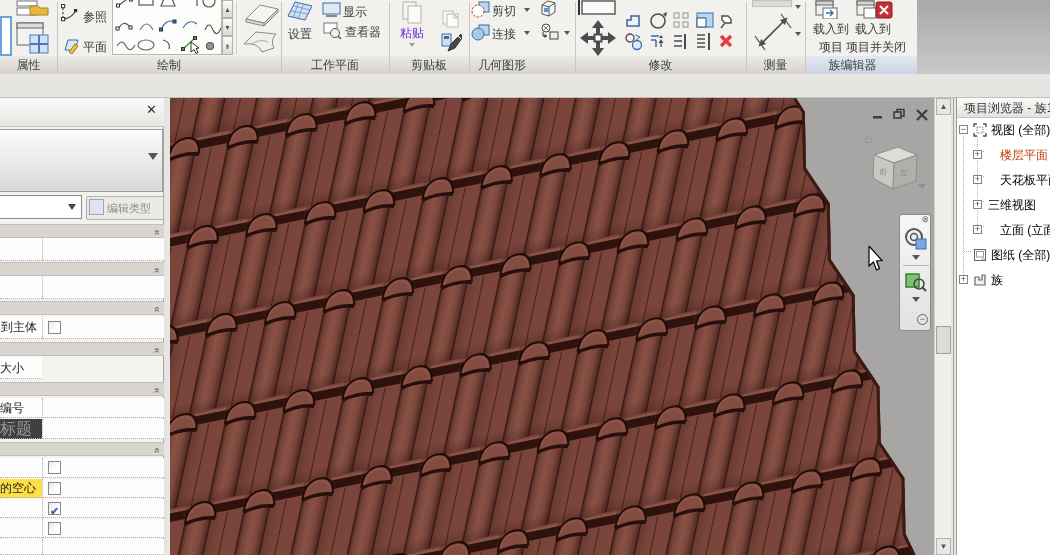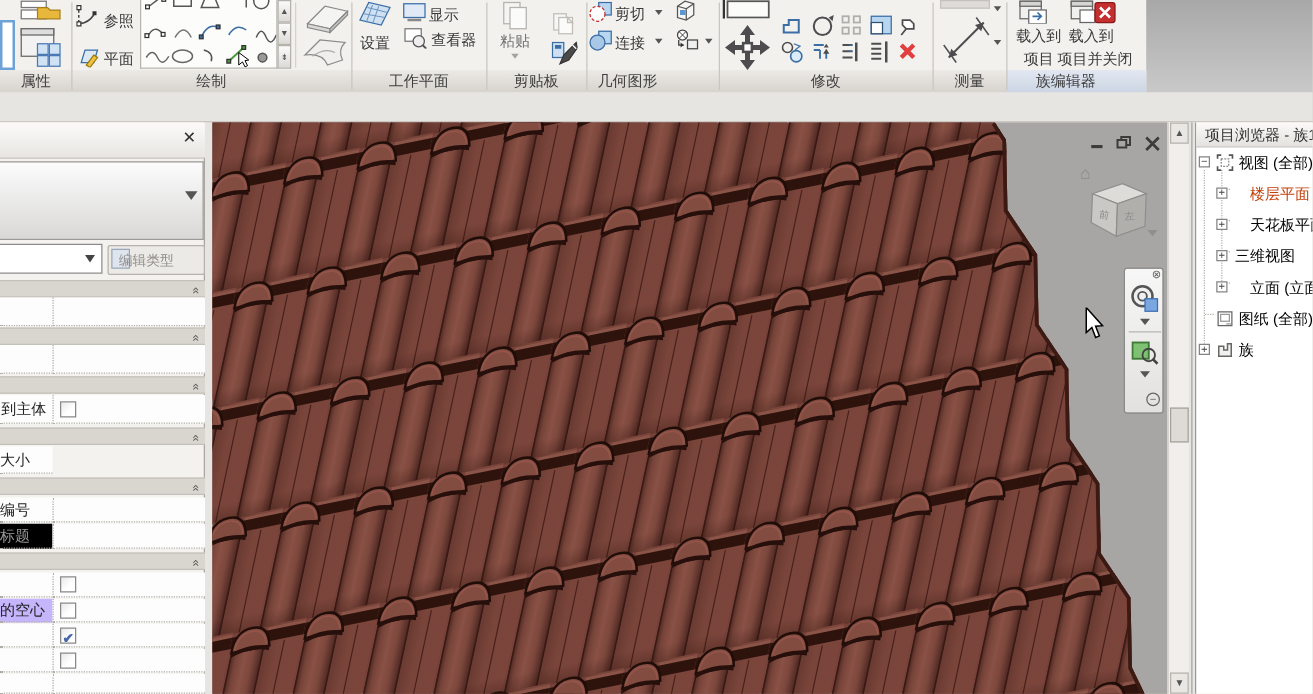--- a/index.html
+++ b/index.html
@@ -1,20 +1,20 @@
 <!DOCTYPE html>
 <html><head><meta charset="utf-8"><style>
 *{margin:0;padding:0;box-sizing:border-box}
 html,body{width:1050px;height:555px;overflow:hidden;font-family:"Liberation Sans",sans-serif;background:#e7e5e1}
 .abs{position:absolute}
 .lbl{position:absolute;font-size:12px;color:#3f3f3f;text-align:center;top:57px;height:17px;line-height:17px}
 .sep{position:absolute;top:2px;width:1px;height:70px;background:#c9c6c0}
 .chev{position:absolute;right:4px;font-size:10px;color:#555;transform:rotate(-90deg)}
 .rtxt{position:absolute;font-size:12px;color:#3a3a3a;white-space:nowrap}
-.gtxt{position:absolute;font-size:12px;color:#737373;white-space:nowrap}
+.gtxt{position:absolute;font-size:12px;color:#6d28d9;white-space:nowrap}
 .dn{position:absolute;width:0;height:0;border:3px solid transparent;border-top:4px solid #555}
 .ckb{position:absolute;width:13px;height:13px;border:1px solid #898989;background:linear-gradient(135deg,#e9e9e9,#ffffff 60%)}
 </style></head>
 <body>
 
 <div class="abs" style="left:0;top:0;width:917px;height:74px;background:#f2f1ee"></div>
 <div class="abs" style="left:917px;top:0;width:133px;height:74px;background:linear-gradient(#a8a8a8,#c9c9c9)"></div>
 <div class="abs" style="left:0;top:56px;width:917px;height:18px;background:linear-gradient(#eceae6,#d6d3cd)"></div>
 <div class="abs" style="left:805px;top:56px;width:112px;height:18px;background:linear-gradient(#e2e8f2,#ccd5e3)"></div>
 <div class="sep" style="left:57px"></div>
@@ -373,21 +373,21 @@
 
 <div class="abs" style="left:0;top:98px;width:164px;height:457px;background:#f4f2ef;border-right:1px solid #a9a6a2">
  <div class="abs" style="left:0;top:0;width:164px;height:29px;background:linear-gradient(#fbfaf9,#e8e6e2);border-bottom:1px solid #c5c2bd"></div>
  <div class="abs" style="left:146px;top:5px;width:14px;height:14px;color:#333;font-size:13px;line-height:14px">✕</div>
  <div class="abs" style="left:-6px;top:31px;width:169px;height:63px;border:1px solid #9a9a9a;background:linear-gradient(#fcfcfc,#d9d8d6)"></div>
  <div class="abs" style="left:148px;top:55px;width:0;height:0;border:5px solid transparent;border-top:7px solid #555"></div>
  <div class="abs" style="left:-6px;top:97px;width:88px;height:24px;border:1px solid #8a8a8a;background:#fff"></div>
  <div class="abs" style="left:68px;top:106px;width:0;height:0;border:4px solid transparent;border-top:6px solid #444"></div>
  <div class="abs" style="left:86px;top:98px;width:78px;height:24px;border:1px solid #b5b2ac;border-radius:2px;background:#eceae6"></div>
  <div class="abs" style="left:89px;top:101px;width:15px;height:16px;border:1px solid #9aa7b8;background:#dfe5ee"></div>
- <div class="abs" style="left:95px;top:103px;font-size:11px;color:#8f8d89">编辑类型</div>
+ <div class="abs" style="left:107px;top:103px;font-size:11px;color:#8f8d89">编辑类型</div>
  <div class="abs" style="left:0;top:126px;width:164px;height:14px;background:#d9d6d0;border-top:1px solid #c3c0ba;border-bottom:1px solid #c3c0ba">
       <span class="chev" style="top:2px">»</span>
     </div>
 <div class="abs" style="left:0;top:140px;width:42px;height:23px;background:#fdfdfd;border-bottom:1px dotted #b0ada7;font-size:12px;color:#222;line-height:23px;white-space:nowrap;overflow:hidden"></div>
 <div class="abs" style="left:42px;top:140px;width:122px;height:23px;background:#fdfdfd;border-bottom:1px dotted #b0ada7;border-left:1px dotted #b0ada7;font-size:12px;color:#222;line-height:23px;padding-left:4px"></div>
 <div class="abs" style="left:0;top:164px;width:164px;height:14px;background:#d9d6d0;border-top:1px solid #c3c0ba;border-bottom:1px solid #c3c0ba">
       <span class="chev" style="top:2px">»</span>
     </div>
 <div class="abs" style="left:0;top:178px;width:42px;height:23px;background:#fdfdfd;border-bottom:1px dotted #b0ada7;font-size:12px;color:#222;line-height:23px;white-space:nowrap;overflow:hidden"></div>
 <div class="abs" style="left:42px;top:178px;width:122px;height:23px;background:#fdfdfd;border-bottom:1px dotted #b0ada7;border-left:1px dotted #b0ada7;font-size:12px;color:#222;line-height:23px;padding-left:4px"></div>
@@ -400,30 +400,30 @@
     </div>
 <div class="abs" style="left:0;top:244px;width:164px;height:14px;background:#d9d6d0;border-top:1px solid #c3c0ba;border-bottom:1px solid #c3c0ba">
       <span class="chev" style="top:2px">»</span>
     </div>
 <div class="abs" style="left:0;top:259px;width:42px;height:22px;background:#fdfdfd;border-bottom:1px dotted #b0ada7;font-size:12px;color:#222;line-height:22px;white-space:nowrap;overflow:hidden">大小</div>
 <div class="abs" style="left:0;top:284px;width:164px;height:14px;background:#d9d6d0;border-top:1px solid #c3c0ba;border-bottom:1px solid #c3c0ba">
       <span class="chev" style="top:2px">»</span>
     </div>
 <div class="abs" style="left:0;top:300px;width:42px;height:20px;background:#fdfdfd;border-bottom:1px dotted #b0ada7;font-size:12px;color:#222;line-height:20px;white-space:nowrap;overflow:hidden">编号</div>
 <div class="abs" style="left:42px;top:300px;width:122px;height:20px;background:#fdfdfd;border-bottom:1px dotted #b0ada7;border-left:1px dotted #b0ada7;font-size:12px;color:#222;line-height:20px;padding-left:4px"></div>
-<div class="abs" style="left:0;top:321px;width:42px;height:20px;background:#000000;border-bottom:1px dotted #b0ada7;font-size:12px;color:#999;line-height:20px;white-space:nowrap;overflow:hidden">标题</div>
+<div class="abs" style="left:0;top:321px;width:42px;height:20px;background:#404040;border-bottom:1px dotted #b0ada7;font-size:16px;color:#999;line-height:20px;white-space:nowrap;overflow:hidden">标题</div>
 <div class="abs" style="left:42px;top:321px;width:122px;height:20px;background:#fdfdfd;border-bottom:1px dotted #b0ada7;border-left:1px dotted #b0ada7;font-size:12px;color:#222;line-height:20px;padding-left:4px"></div>
 <div class="abs" style="left:0;top:344px;width:164px;height:14px;background:#d9d6d0;border-top:1px solid #c3c0ba;border-bottom:1px solid #c3c0ba">
       <span class="chev" style="top:2px">»</span>
     </div>
 <div class="abs" style="left:0;top:360px;width:42px;height:20px;background:#fdfdfd;border-bottom:1px dotted #b0ada7;font-size:12px;color:#222;line-height:20px;white-space:nowrap;overflow:hidden"></div>
 <div class="abs" style="left:42px;top:360px;width:122px;height:20px;background:#fdfdfd;border-bottom:1px dotted #b0ada7;border-left:1px dotted #b0ada7;font-size:12px;color:#222;line-height:20px;padding-left:4px">
       <span class="ckb" style="left:5px;top:3px"></span>
     </div>
-<div class="abs" style="left:0;top:381px;width:42px;height:19px;background:#c4b5fd;border-bottom:1px dotted #b0ada7;font-size:12px;color:#222;line-height:19px;white-space:nowrap;overflow:hidden">的空心</div>
+<div class="abs" style="left:0;top:381px;width:42px;height:19px;background:#fde047;border-bottom:1px dotted #b0ada7;font-size:12px;color:#222;line-height:19px;white-space:nowrap;overflow:hidden">的空心</div>
 <div class="abs" style="left:42px;top:381px;width:122px;height:19px;background:#fdfdfd;border-bottom:1px dotted #b0ada7;border-left:1px dotted #b0ada7;font-size:12px;color:#222;line-height:19px;padding-left:4px">
       <span class="ckb" style="left:5px;top:3px"></span>
     </div>
 <div class="abs" style="left:0;top:401px;width:42px;height:19px;background:#fdfdfd;border-bottom:1px dotted #b0ada7;font-size:12px;color:#222;line-height:19px;white-space:nowrap;overflow:hidden"></div>
 <div class="abs" style="left:42px;top:401px;width:122px;height:19px;background:#fdfdfd;border-bottom:1px dotted #b0ada7;border-left:1px dotted #b0ada7;font-size:12px;color:#222;line-height:19px;padding-left:4px">
       <span class="ckb" style="left:5px;top:3px">
         <span style="color:#4668a8;font-size:11px;font-weight:bold;position:absolute;left:1px;top:-1px">✔</span>
       </span>
     </div>
 <div class="abs" style="left:0;top:421px;width:42px;height:19px;background:#fdfdfd;border-bottom:1px dotted #b0ada7;font-size:12px;color:#222;line-height:19px;white-space:nowrap;overflow:hidden"></div>

